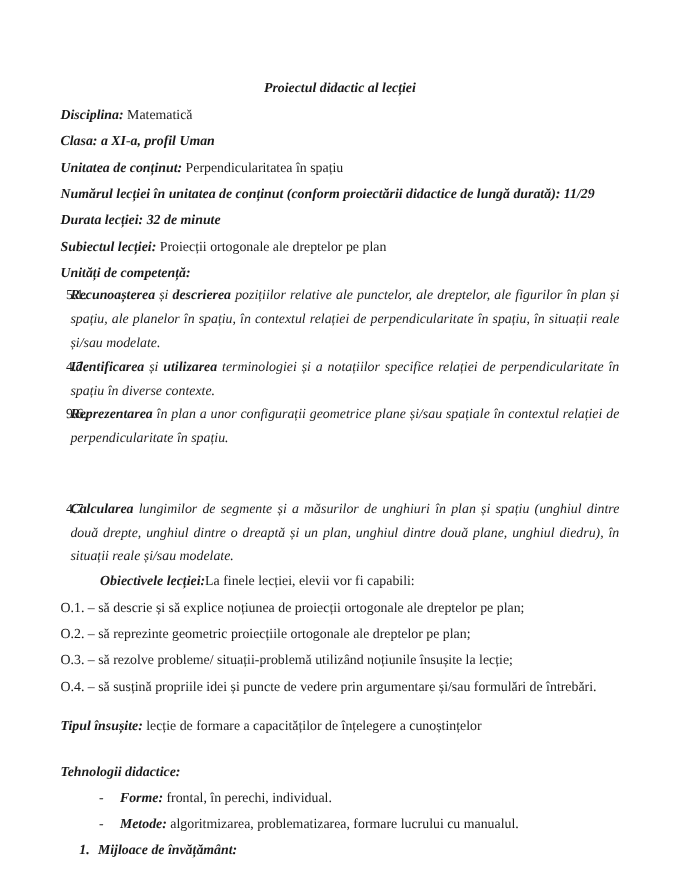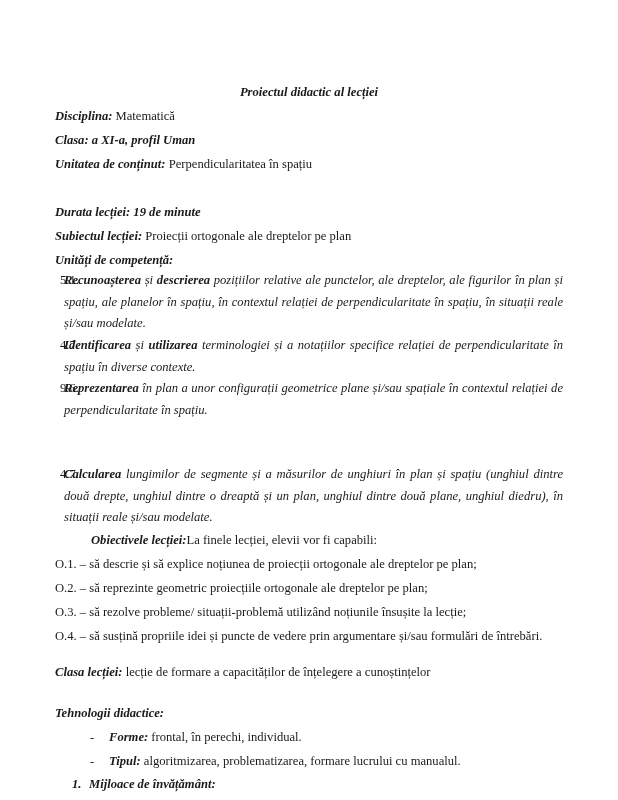--- a/index.html
+++ b/index.html
@@ -1,21 +1,21 @@
 <!DOCTYPE html>
 <html><head>
   <meta charset="utf-8">
   <style>
     html, body { margin: 0; padding: 0; background: #ffffff; }
     body {
       width: 618px; height: 800px; overflow: hidden; position: relative;
       font-family: "Liberation Serif", "DejaVu Serif", serif;
       font-size: 12.6px; color: #1a1a1a;
     }
-    .page { position: absolute; left: 0; top: 12px; width: 618px; height: 619px; }
+    .page { position: absolute; left: 0; top: 0; width: 618px; height: 619px; }
     .line { position: absolute; left: 55px; width: 508px; white-space: nowrap; line-height: 16px; }
     .bi { font-weight: bold; font-style: italic; }
     .b { font-weight: bold; }
     .title { left: 0; width: 618px; text-align: center; }
     .comp { position: absolute; left: 60px; width: 503px; line-height: 21.6px; }
     .comp .num { position: absolute; left: 0; top: 0; }
     .comp .txt { margin-left: 4px; text-align: justify; white-space: normal; font-style: italic; }
     .obj { position: absolute; left: 55px; white-space: nowrap; line-height: 16px; }
     .dash-item { position: absolute; left: 90px; white-space: nowrap; line-height: 16px; }
     .dash-item .dash { position: absolute; left: 0; }
@@ -34,23 +34,24 @@
   <div class="line bi" style="top:120px;">Clasa: a XI-a, profil Uman</div>
 
   <div class="line" style="top:96px;">
     <span class="bi">Disciplina:</span><span> Matematică</span>
   </div>
 
   <div class="line" style="top:144px;">
     <span class="bi">Unitatea de conținut:</span><span> Perpendicularitatea în spațiu</span>
   </div>
 
+  <div class="line bi" style="top:168px;">Numărul lecției în unitatea de conținut (conform proiectării didactice de lungă durată): 11/29</div>
 
   <div class="line" style="top:192px;">
-    <span class="bi">Durata lecției</span><span class="bi">: 19 de minute</span>
+    <span class="bi">Durata lecției</span><span class="bi">: 32 de minute</span>
   </div>
 
   <div class="line" style="top:216px;">
     <span class="bi">Subiectul lecției:</span><span> Proiecții ortogonale ale dreptelor pe plan</span>
   </div>
 
   <div class="line bi" style="top:240px;">Unități de competență:</div>
 
   <div class="comp" style="top:258px;">
     <span class="num">5.1.</span>
@@ -76,33 +77,33 @@
   <div class="line" style="top:520px; left:91px;">
     <span class="bi">Obiectivele lecției:</span><span>La finele lecției, elevii vor fi capabili:</span>
   </div>
 
   <div class="obj" style="top:544px;">O.1. – să descrie și să explice noțiunea de proiecții ortogonale ale dreptelor pe plan;</div>
   <div class="obj" style="top:568px;">O.2. – să reprezinte geometric proiecțiile ortogonale ale dreptelor pe plan;</div>
   <div class="obj" style="top:592px;">O.3. – să rezolve probleme/ situații-problemă utilizând noțiunile însușite la lecție;</div>
   <div class="obj" style="top:616px;">O.4. – să susțină propriile idei și puncte de vedere prin argumentare și/sau formulări de întrebări.</div>
 
   <div class="line" style="top:652px;">
-    <span class="bi">Clasa lecției:</span><span> lecție de formare a capacităților de înțelegere a cunoștințelor</span>
+    <span class="bi">Tipul însușite:</span><span> lecție de formare a capacităților de înțelegere a cunoștințelor</span>
   </div>
 
   <div class="line bi" style="top:693px;">Tehnologii didactice:</div>
 
   <div class="dash-item" style="top:717px;">
     <span class="dash">-</span>
     <span class="body"><span class="bi">Forme:</span><span> frontal, în perechi, individual.</span></span>
   </div>
 
   <div class="dash-item" style="top:741px;">
     <span class="dash">-</span>
-    <span class="body"><span class="bi">Tipul:</span><span> algoritmizarea, problematizarea, formare lucrului cu manualul.</span></span>
+    <span class="body"><span class="bi">Metode:</span><span> algoritmizarea, problematizarea, formare lucrului cu manualul.</span></span>
   </div>
 
   <div class="num-item bi" style="top:764px;">
     <span class="n">1.</span>
     <span class="body">Mijloace de învățământ:</span>
   </div>
 
 </div>
 
 </body></html>

